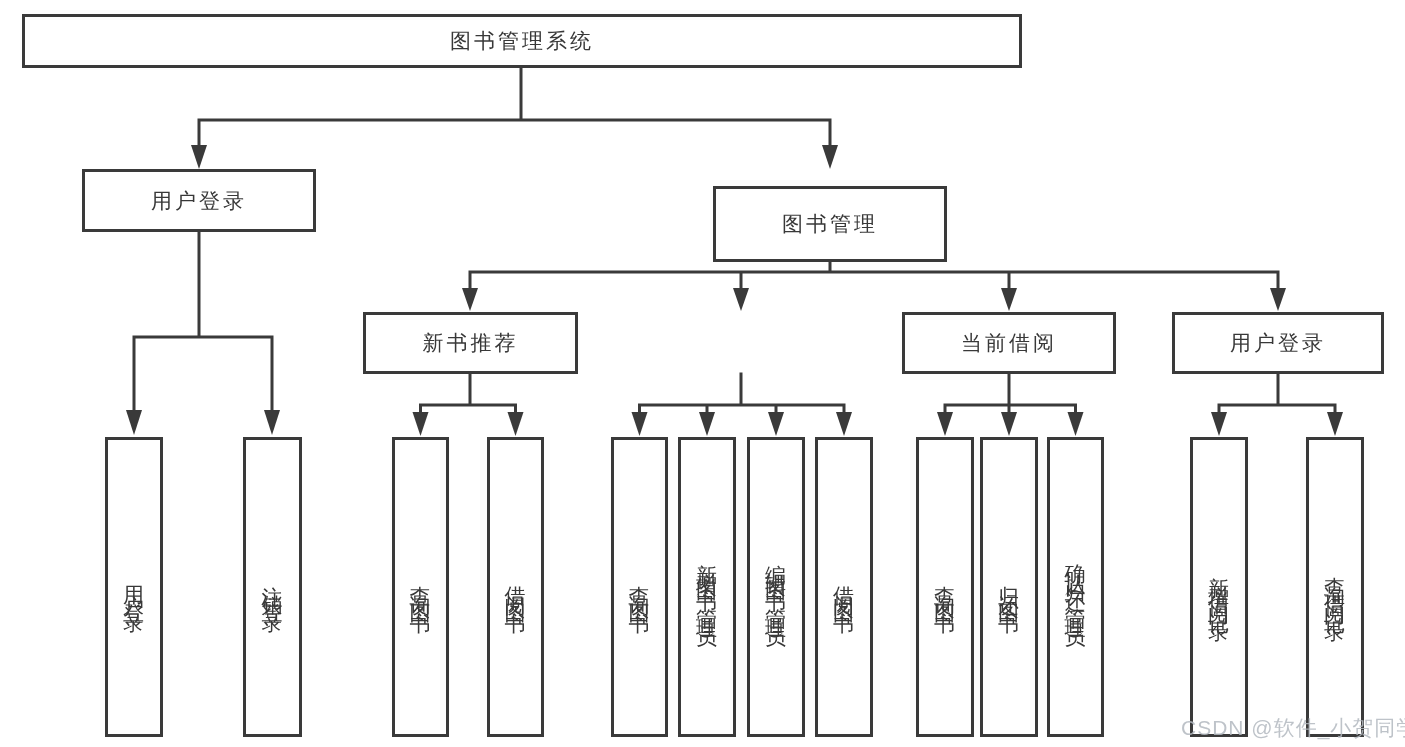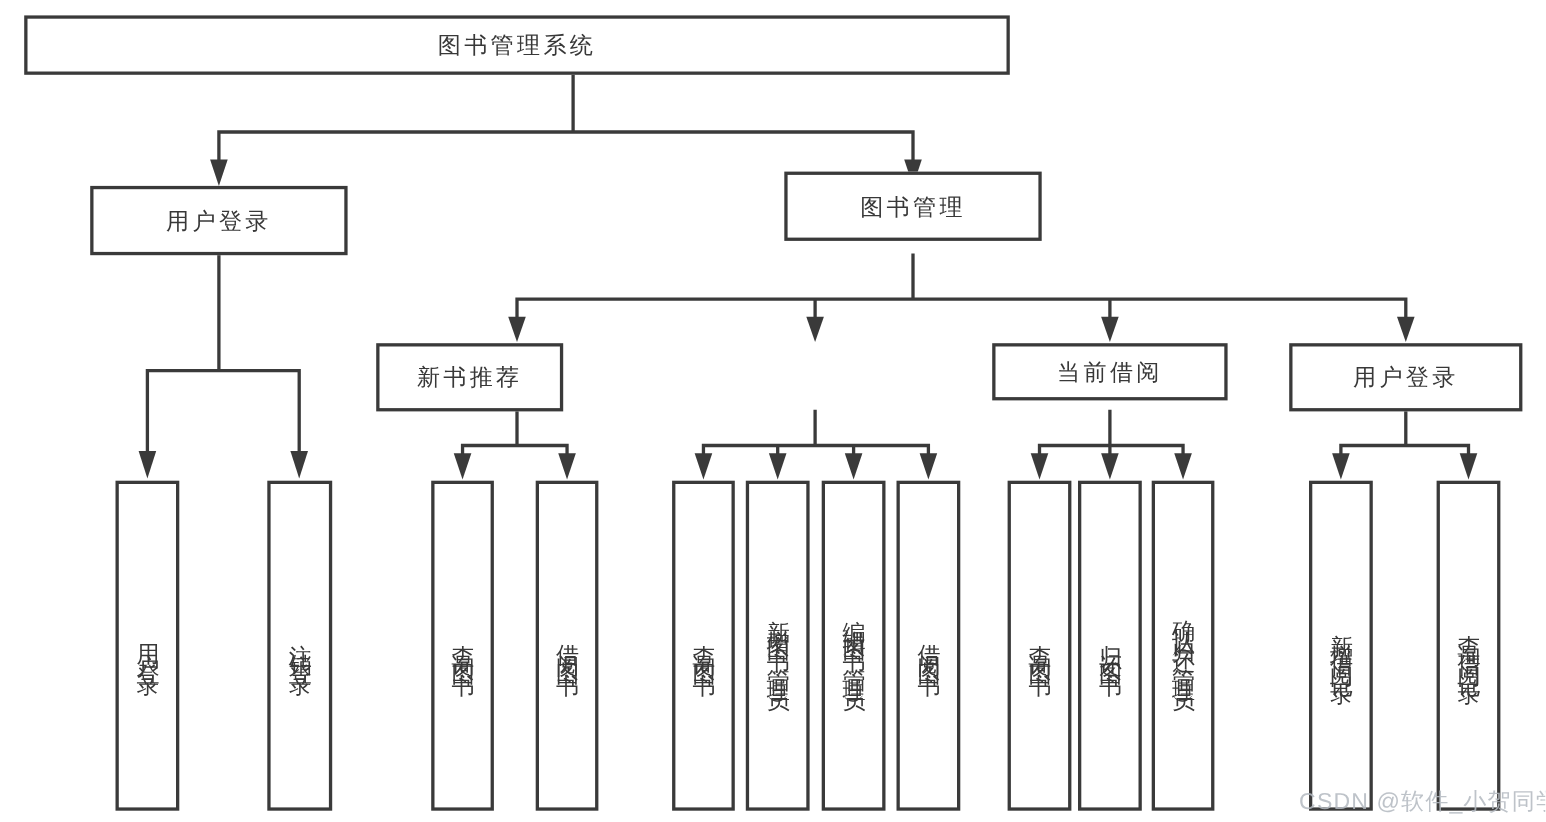--- a/index.html
+++ b/index.html
@@ -77,35 +77,35 @@
     <path class="ln" d="M1009 374 V405 M945 405 H1075.5 M945 405 V414 M1009 405 V414 M1075.5 405 V414"></path>
     <polygon class="ar" points="937,412 953,412 945,436"></polygon>
     <polygon class="ar" points="1001,412 1017,412 1009,436"></polygon>
     <polygon class="ar" points="1067.5,412 1083.5,412 1075.5,436"></polygon>
 
     <path class="ln" d="M1278 374 V405 M1219 405 H1335 M1219 405 V414 M1335 405 V414"></path>
     <polygon class="ar" points="1211,412 1227,412 1219,436"></polygon>
     <polygon class="ar" points="1327,412 1343,412 1335,436"></polygon>
   </svg>
 
-  <div class="node h" style="left:22px;top:14px;width:896px;height:54px">
+  <div class="node h" style="left:22px;top:14px;width:1000px;height:54px">
     <span>图书管理系统</span>
   </div>
 
   <div class="node h" style="left:82px;top:169px;width:234px;height:63px">
     <span>用户登录</span>
   </div>
-  <div class="node h" style="left:713px;top:156px;width:234px;height:63px">
+  <div class="node h" style="left:713px;top:186px;width:234px;height:76px">
     <span>图书管理</span>
   </div>
 
-  <div class="node h" style="left:342px;top:312px;width:170px;height:62px">
+  <div class="node h" style="left:363px;top:312px;width:215px;height:62px">
     <span>新书推荐</span>
   </div>
-  <div class="node h" style="left:902px;top:312px;width:214px;height:52px">
+  <div class="node h" style="left:902px;top:312px;width:214px;height:62px">
     <span>当前借阅</span>
   </div>
   <div class="node h" style="left:1172px;top:312px;width:212px;height:62px">
     <span>用户登录</span>
   </div>
 
   <div class="node v" style="left:105px;top:437px;width:58px;height:300px">
     <span>用户登录</span>
   </div>
   <div class="node v" style="left:243px;top:437px;width:59px;height:300px">

